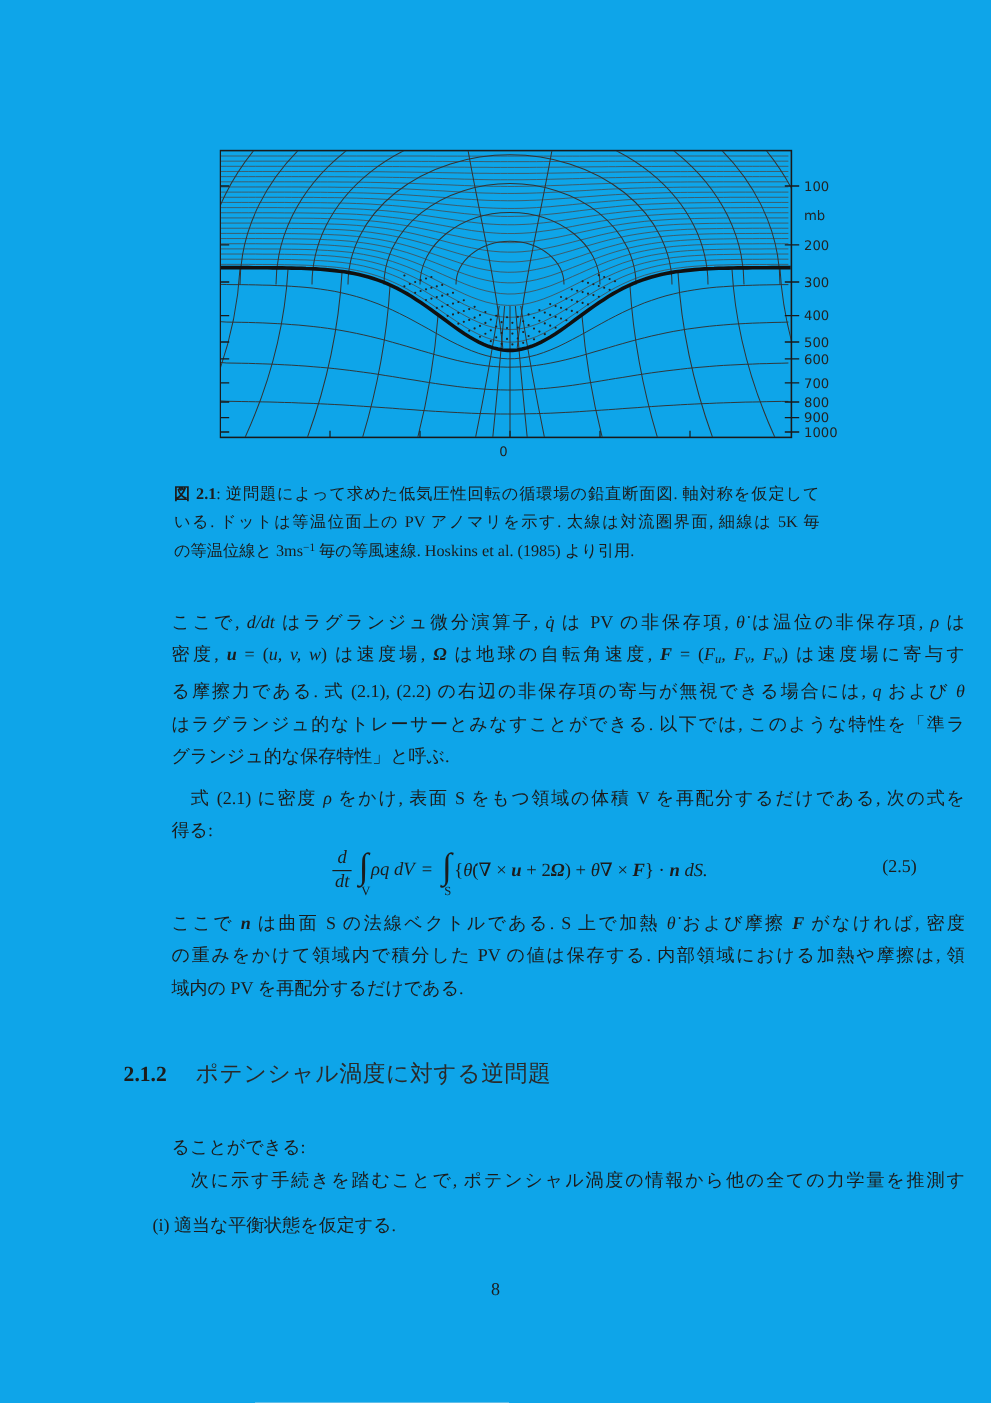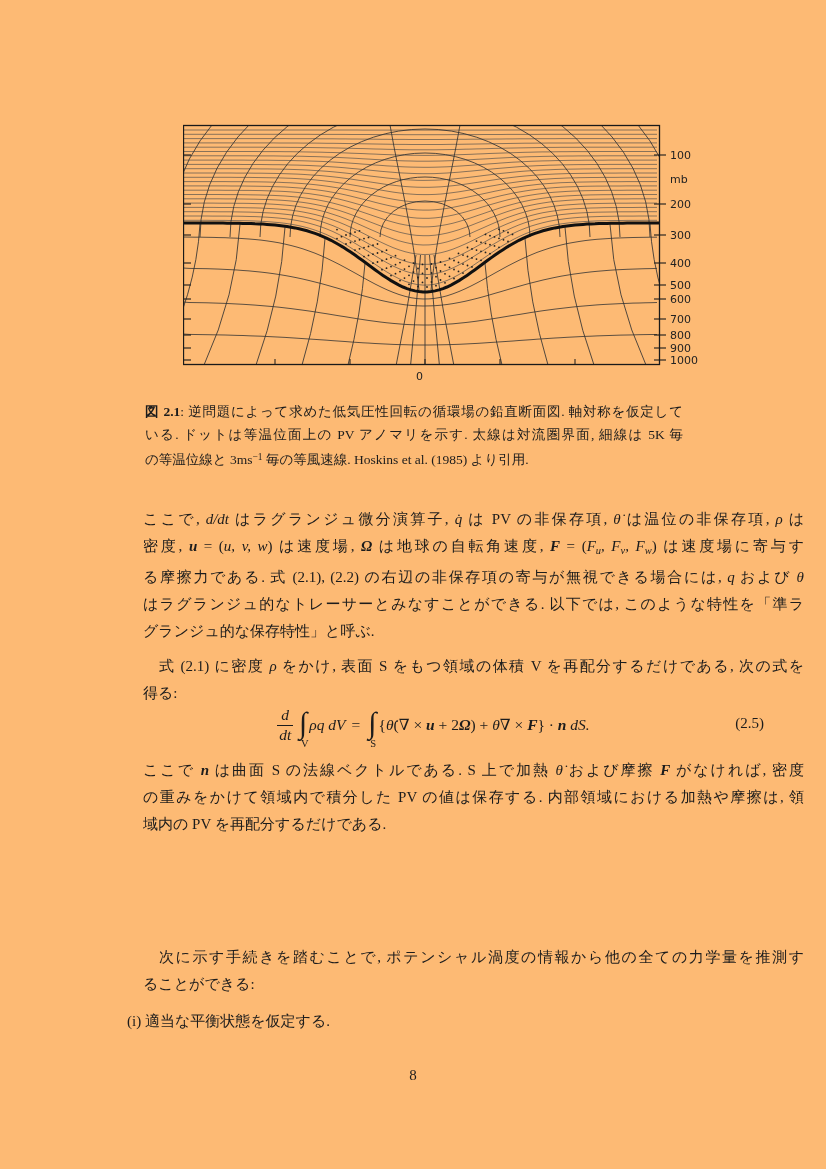--- a/index.html
+++ b/index.html
@@ -1,18 +1,18 @@
 <!DOCTYPE html>
 <html><head>
 <meta charset="utf-8">
 <style>
   html,body{margin:0;padding:0;background:#e8e8e8;}
   .page{
     position:relative;width:826px;height:1169px;margin:0 auto;
-    background:#fdba74;color:#1c1c1c;
+    background:#0ea5e9;color:#1c1c1c;
     font-family:"Liberation Serif","DejaVu Serif",serif;
     overflow:hidden;
   }
   
   .figwrap{position:absolute;left:183px;top:122px;width:540px;height:268px;}
   .figwrap svg{display:block;}
   .fig-label{font-family:"DejaVu Sans",sans-serif;font-size:11px;fill:#222;}
   
   .caption{position:absolute;left:145px;top:401px;width:538px;
     font-size:13.5px;line-height:22.5px;}
@@ -308,23 +308,27 @@
     <span><span>{</span><span class="seg-it">θ̇</span><span>(∇ × </span><span class="seg-bi">u</span><span> + 2</span><span class="seg-bi">Ω</span><span>) + </span><span class="seg-it">θ</span><span>∇ × </span><span class="seg-bi">F</span><span>} · </span><span class="seg-bi">n</span><span class="seg-it"> dS.</span></span>
     <span class="eqtag">(2.5)</span>
   </div>
 
   <div class="col para p3">
     <div class="pline"><span>ここで </span><span class="seg-bi">n</span><span> は曲面 S の法線ベクトルである. S 上で加熱 </span><span class="seg-it">θ̇</span><span> および摩擦 </span><span class="seg-bi">F</span><span> がなければ, 密度</span></div>
     <div class="pline"><span>の重みをかけて領域内で積分した PV の値は保存する. 内部領域における加熱や摩擦は, 領</span></div>
     <div class="pline last"><span>域内の PV を再配分するだけである.</span></div>
   </div>
 
+  <div class="heading">
+    <span class="hnum">2.1.2</span>
+    <span class="htitle">ポテンシャル渦度に対する逆問題</span>
+  </div>
 
   <div class="col para p4">
+    <div class="pline last"><span>ることができる:</span></div>
     <div class="pline indent"><span>次に示す手続きを踏むことで, ポテンシャル渦度の情報から他の全ての力学量を推測す</span></div>
-    <div class="pline last"><span>ることができる:</span></div>
   </div>
 
   <div class="list-item"><span>(i) 適当な平衡状態を仮定する.</span></div>
 
   <div class="pageno">8</div>
 
 </div>
 
 </body></html>

